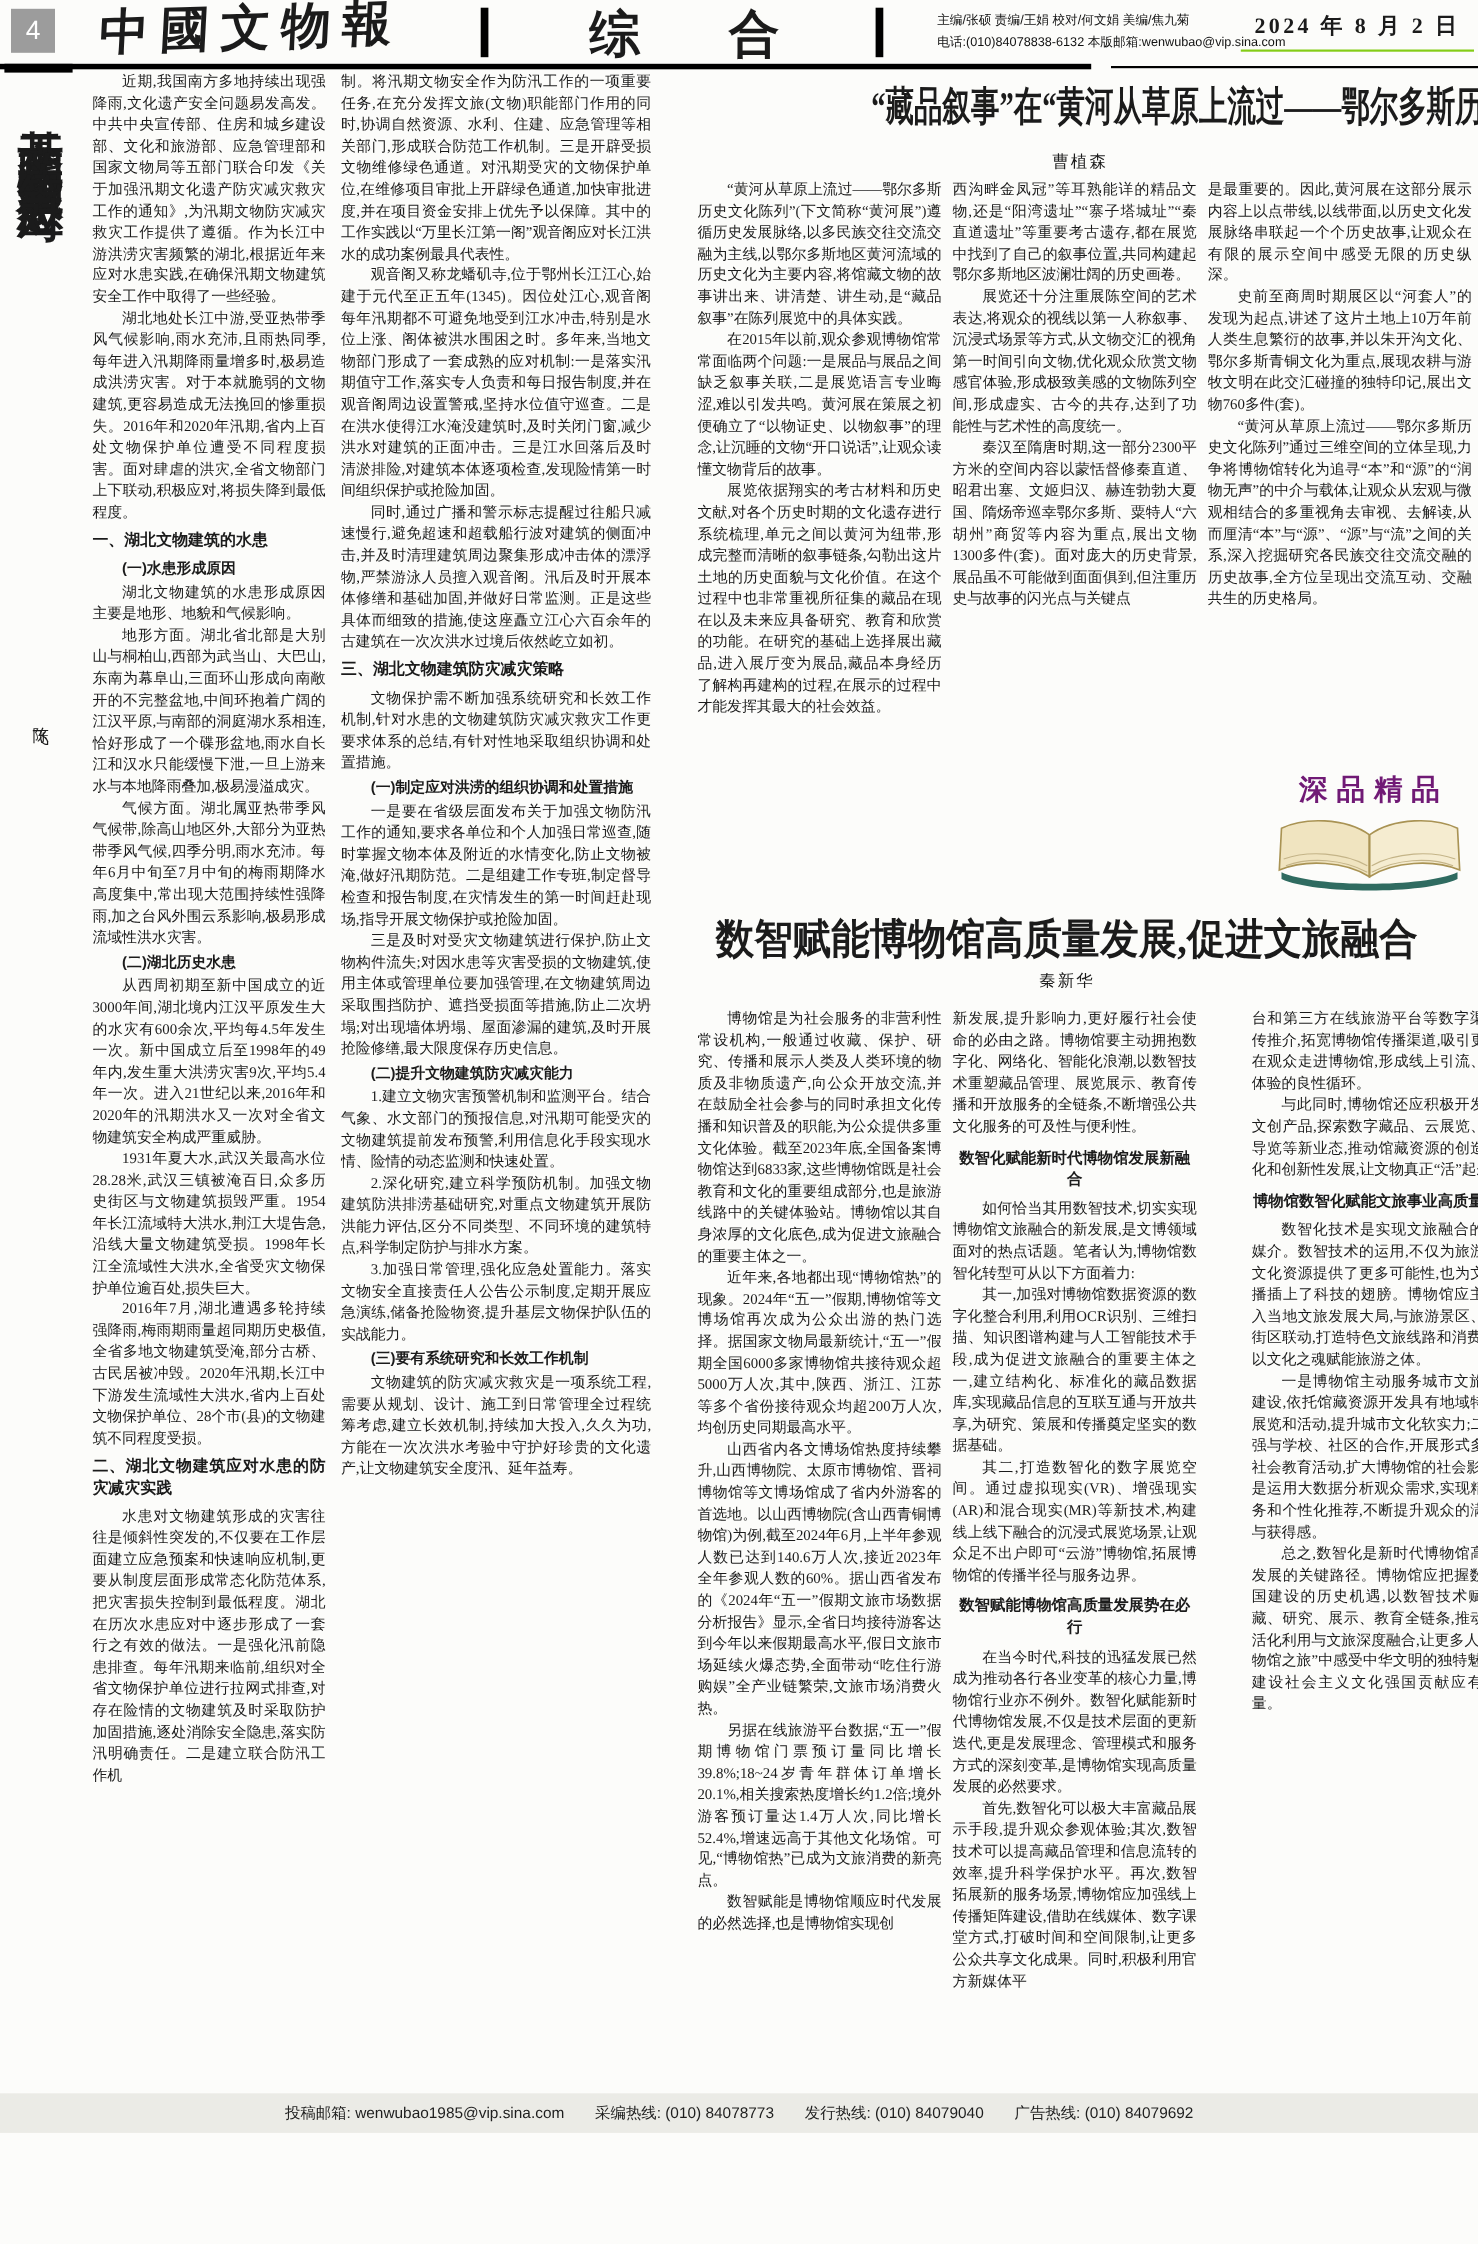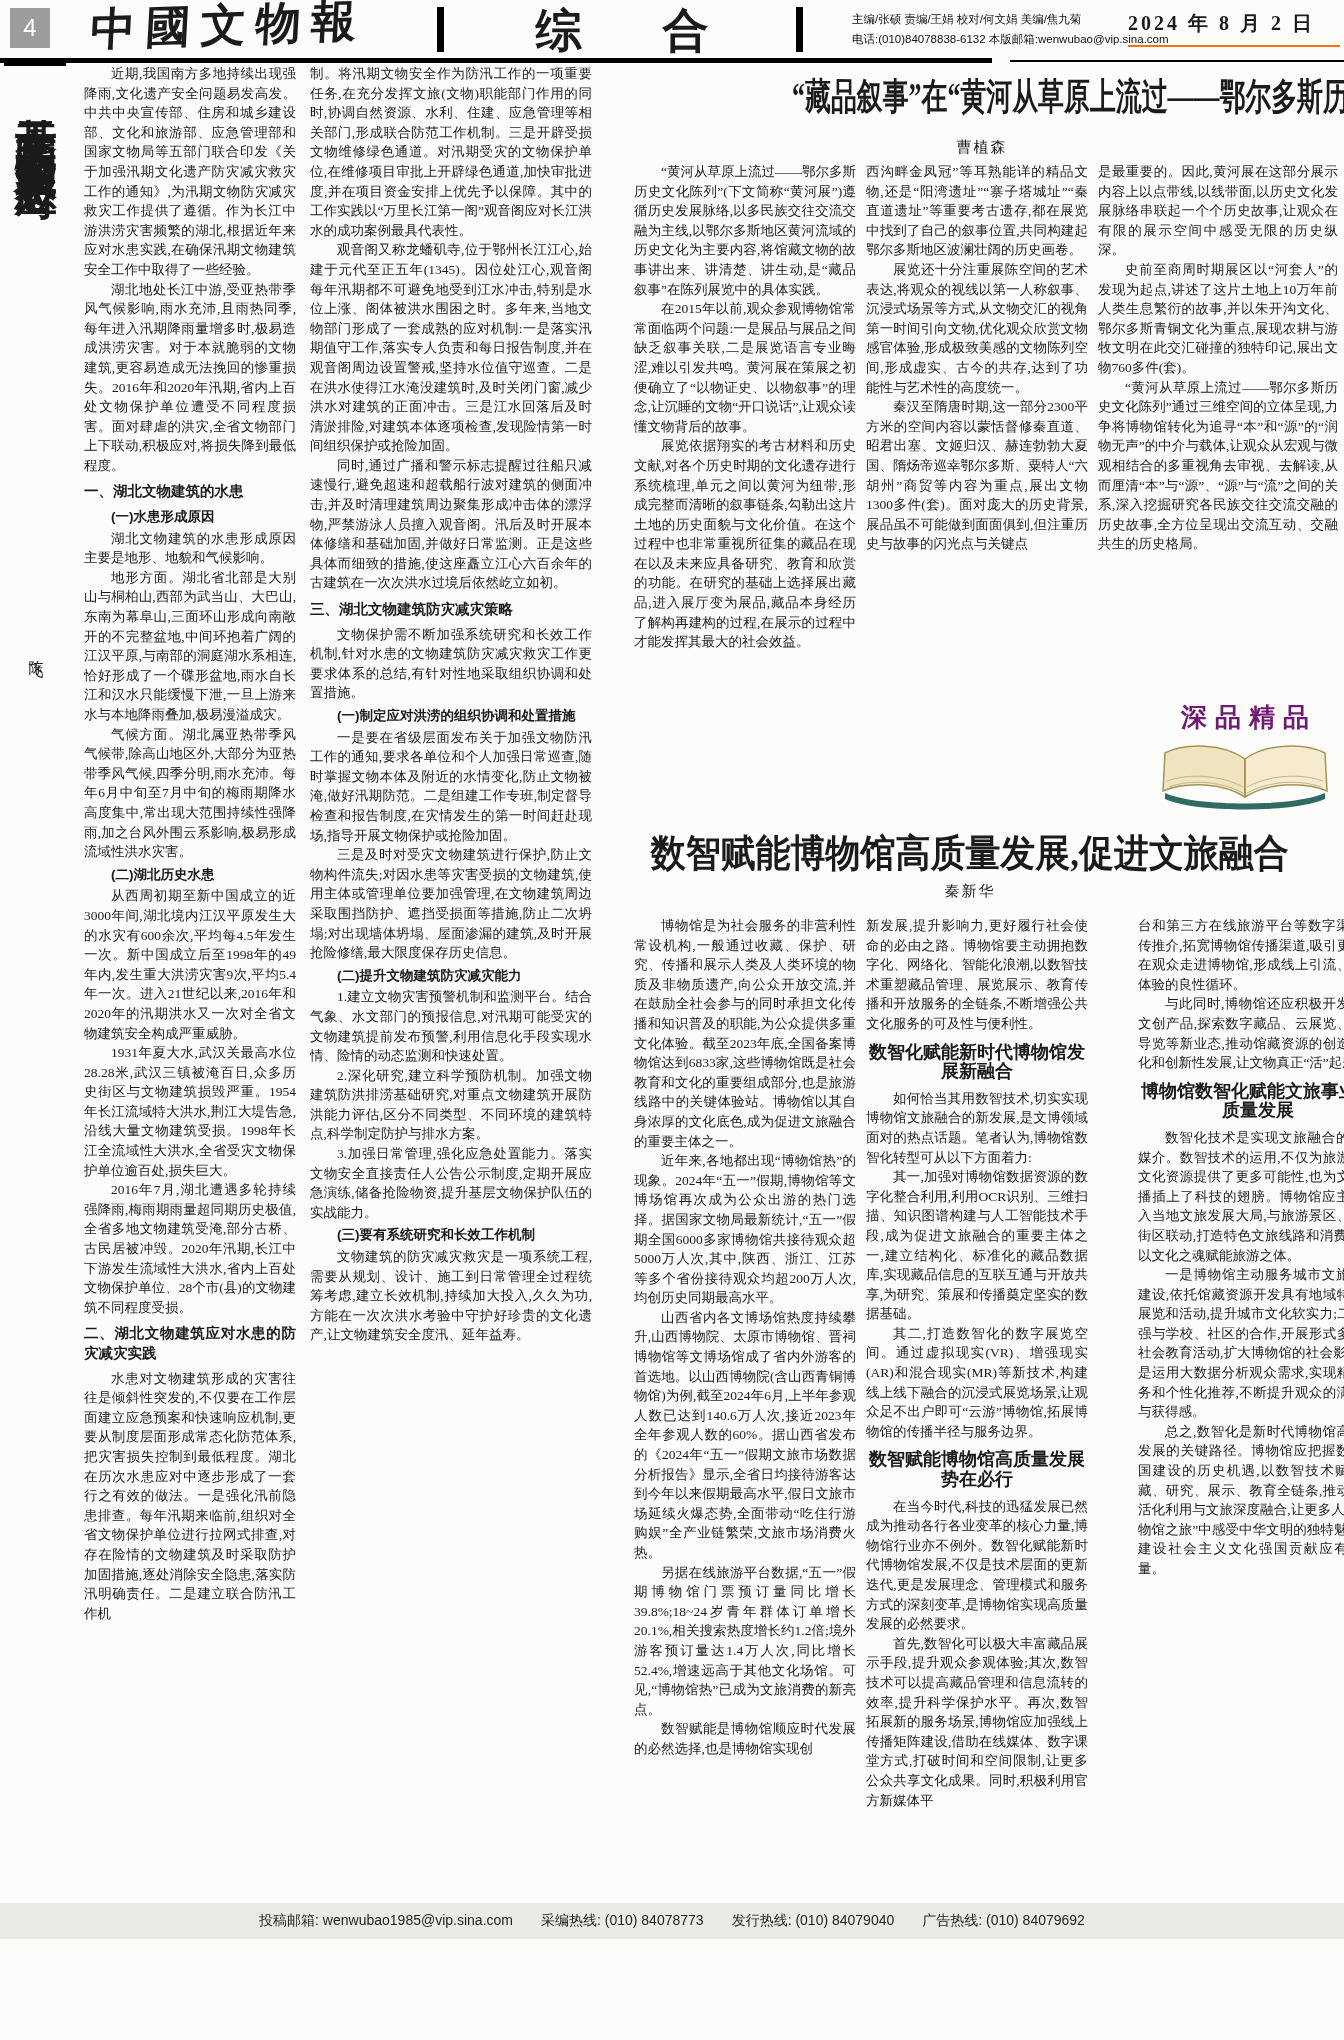--- a/index.html
+++ b/index.html
@@ -11,41 +11,41 @@
   
   .pagebox{left:10px;top:8px;width:40px;height:40px;background:#9c9c9c;color:#fff;
            font-size:24px;display:flex;align-items:center;justify-content:center;}
   .masthead{left:92px;top:0px;font-size:45px;font-weight:900;letter-spacing:10px;
             transform:skewX(-5deg) rotate(-2deg);transform-origin:left top;}
   .secbar{top:7px;width:7px;height:45px;background:#000;}
   .section{left:452px;top:0px;width:340px;text-align:center;font-size:46px;font-weight:bold;
            letter-spacing:34px;text-indent:34px;}
   .credits{left:852px;top:9px;width:320px;font-size:11.5px;line-height:1.75;color:#111;}
   .date{left:1128px;top:10px;width:212px;font-size:20px;font-weight:bold;letter-spacing:3px;
-        border-bottom:2px solid #f97316;padding-bottom:8px;}
+        border-bottom:2px solid #84cc16;padding-bottom:8px;text-align:center;}
   .rule-main{left:0;top:58px;width:992px;height:5px;background:#000;}
   .rule-right{left:1010px;top:60px;width:334px;height:2px;background:#000;}
 
   
   .vbar{left:4px;top:58px;width:62px;height:8px;background:#000;}
   .vtitle{left:8px;top:84px;height:560px;writing-mode:vertical-rl;font-size:42px;font-weight:bold;
           letter-spacing:5px;}
   .vauthor{left:26px;top:648px;writing-mode:vertical-rl;font-size:15px;letter-spacing:4px;}
 
   
   .col{font-size:13.5px;line-height:19.6px;text-align:justify;overflow:hidden;}
   .col p{margin:0;}
   .b-p{text-indent:2em;}
   .b-cont{text-indent:0;}
   .b-h1{font-weight:bold;text-indent:0;margin:7px 0 5px 0 !important;
         font-family:"Liberation Sans","DejaVu Sans",sans-serif;font-size:14.5px;}
   .b-h2{font-weight:bold;text-indent:2em;margin:3px 0 2px 0 !important;
         font-family:"Liberation Sans","DejaVu Sans",sans-serif;font-size:13.5px;}
   .b-h3{font-weight:bold;text-indent:0;text-align:center;margin:9px 0 7px 0 !important;
-        font-family:"Liberation Sans","DejaVu Sans",sans-serif;font-size:18px;}
+        font-family:"Liberation Sans","DejaVu Sans",sans-serif;font-size:14px;}
 
   .lcol1{left:84px;top:64px;width:212px;height:1834px;}
   .lcol2{left:310px;top:64px;width:282px;height:1834px;}
 
   .a1title{left:620px;top:72px;width:724px;text-align:center;white-space:nowrap;}
   .a1title span{display:inline-block;font-size:37px;font-weight:bold;transform:scaleX(.70);
                 transform-origin:center;}
   .byline{text-align:center;font-size:15px;letter-spacing:2px;}
   .a1by{left:620px;top:138px;width:724px;}
   .a1c1{left:634px;top:162px;width:222px;height:660px;}

